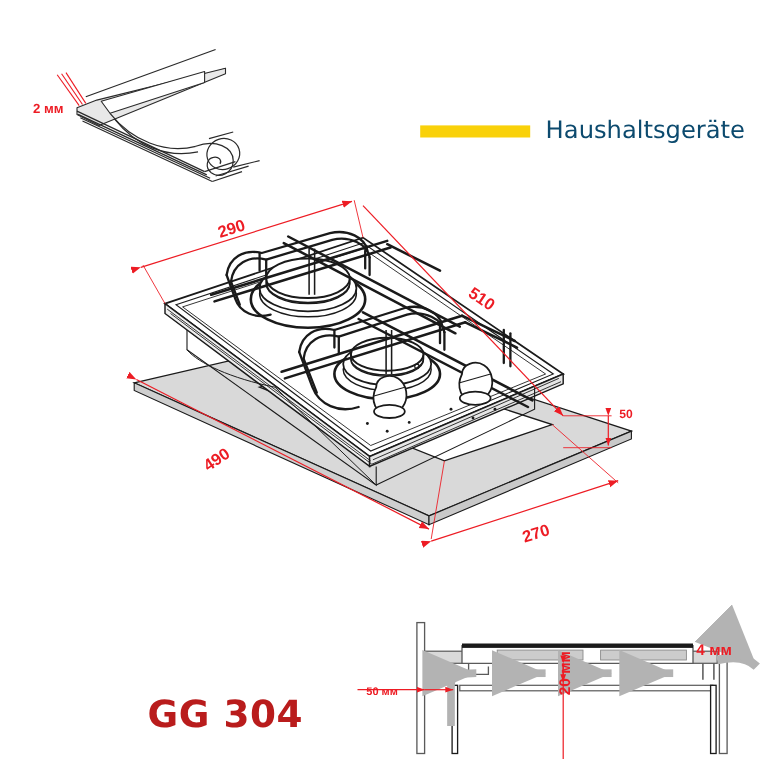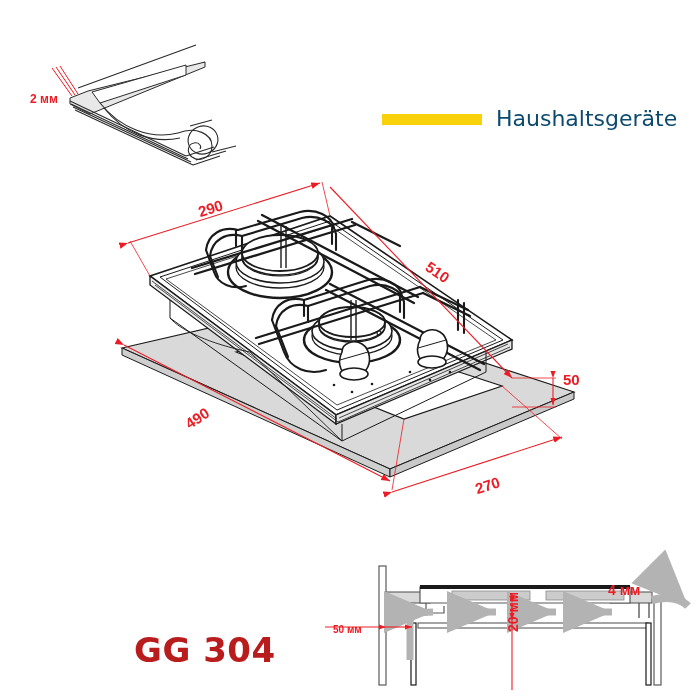--- a/index.html
+++ b/index.html
@@ -39,26 +39,26 @@
 
   
   .dimtxt{
     position:absolute;color:#ed1c24;
     font-family:"Liberation Sans", sans-serif;
     font-weight:bold;white-space:nowrap;
   }
   #dim-2mm{left:30px;top:52px;font-size:12px;margin-top:40px;}
   #dim-290{left:196px;top:204px;font-size:15px;transform:rotate(-17.5deg);transform-origin:left top;}
   #dim-510{left:432px;top:258px;font-size:15px;transform:rotate(34deg);transform-origin:left top;}
-  #dim-50 {left:563px;top:371px;font-size:15px;}
+  #dim-50 {left:563px;top:371px;font-size:11px;}
   #dim-490{left:182px;top:418px;font-size:15px;transform:rotate(-34deg);transform-origin:left top;}
   #dim-270{left:473px;top:481px;font-size:15px;transform:rotate(-17.5deg);transform-origin:left top;}
   #dim-50mm{left:333px;top:612px;font-size:10px;margin-top:12px;}
   #dim-20mm{left:505px;top:632px;font-size:14px;transform:rotate(-90deg);transform-origin:left top;}
-  #dim-4mm{left:608px;top:582px;font-size:14px;text-align:center;}
+  #dim-4mm{left:633px;top:582px;font-size:14px;text-align:center;}
 </style>
 </head>
 <body>
 
 <svg class="canvas" viewBox="0 0 700 700">
 
   <defs>
     <marker id="ar" markerWidth="9" markerHeight="9" refX="8" refY="3" orient="auto">
       <path d="M0,0 L8,3 L0,6 z" fill="#ed1c24"></path>
     </marker>

